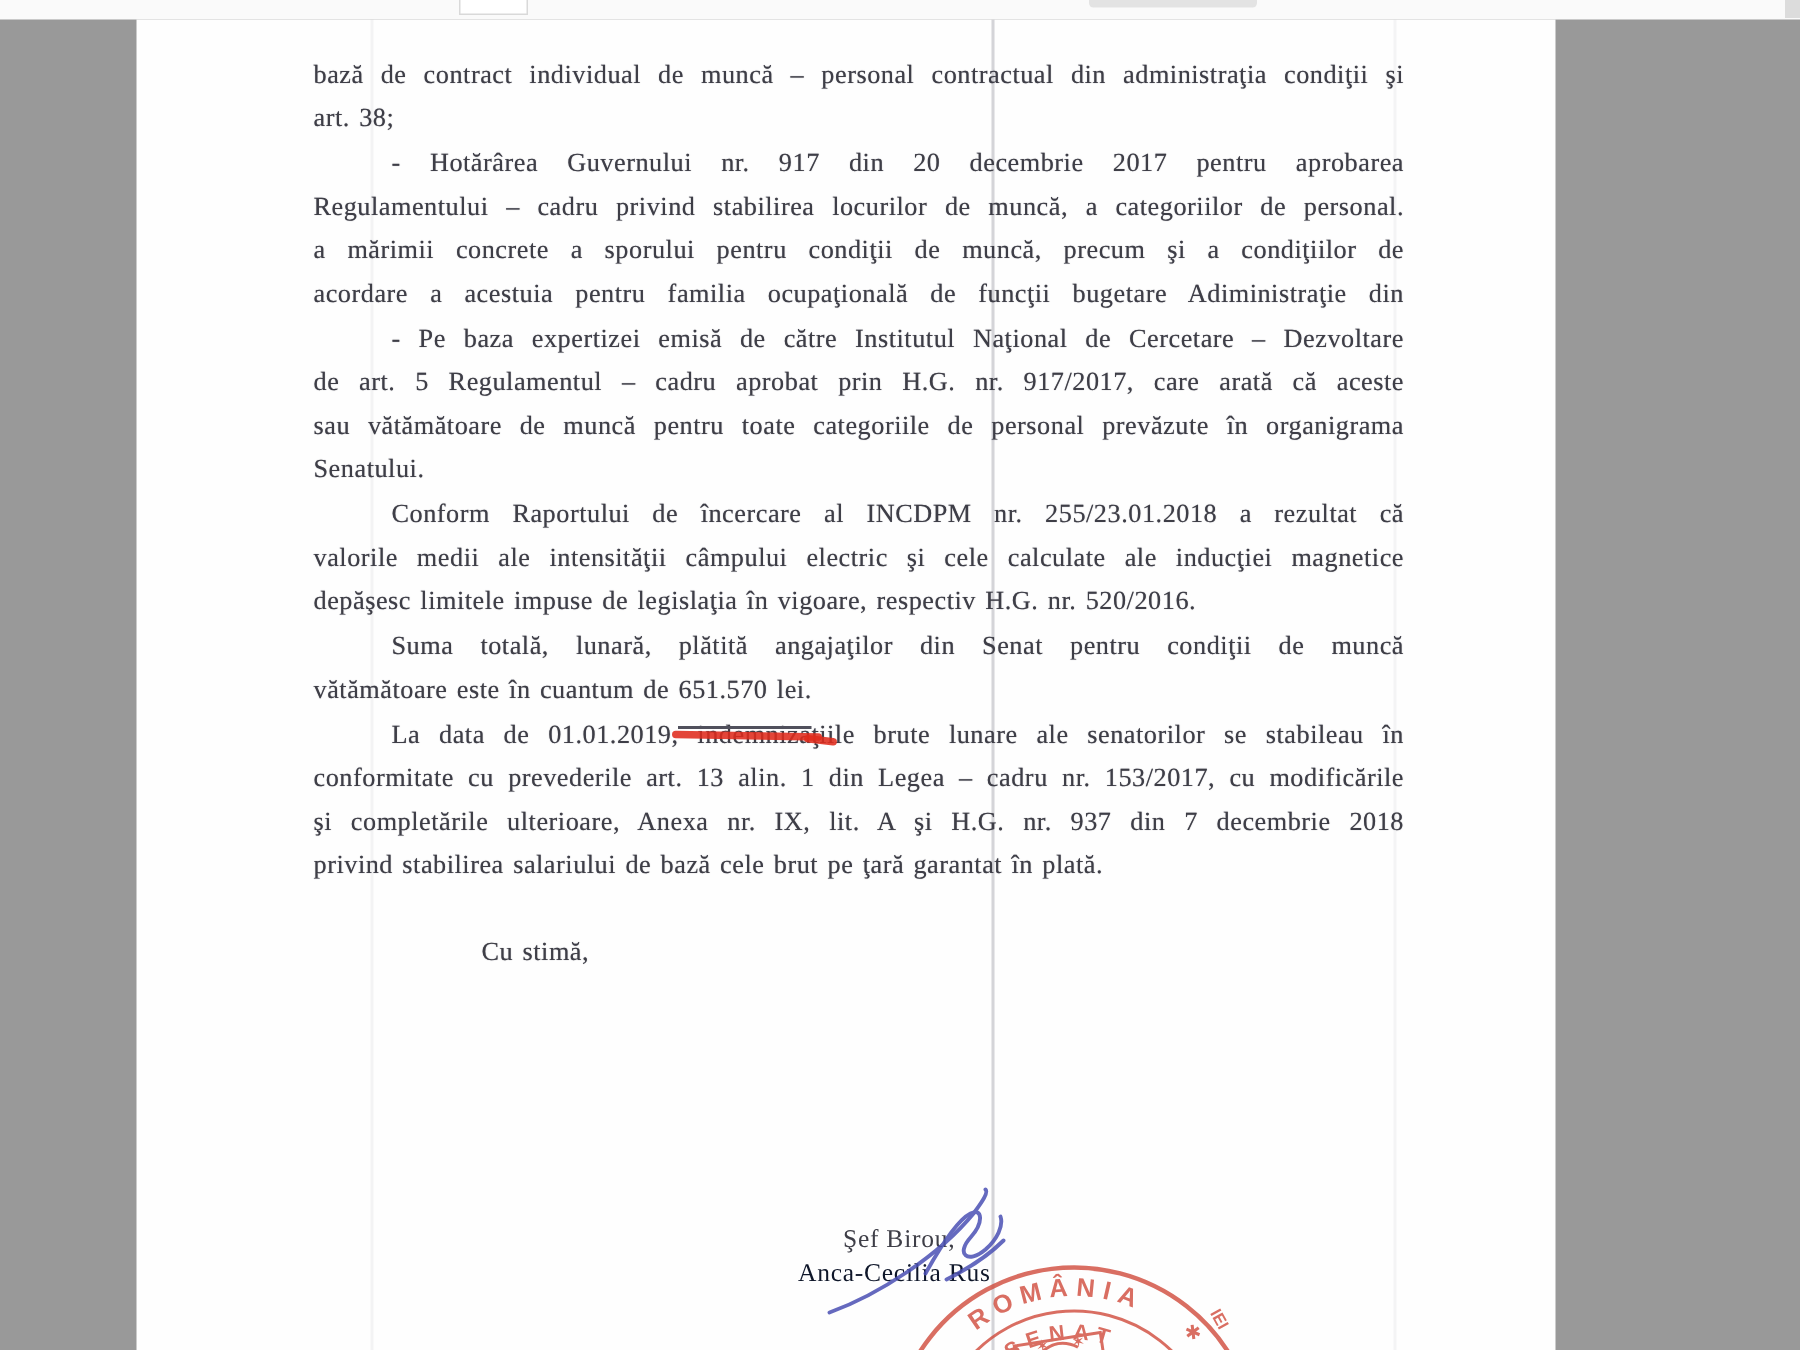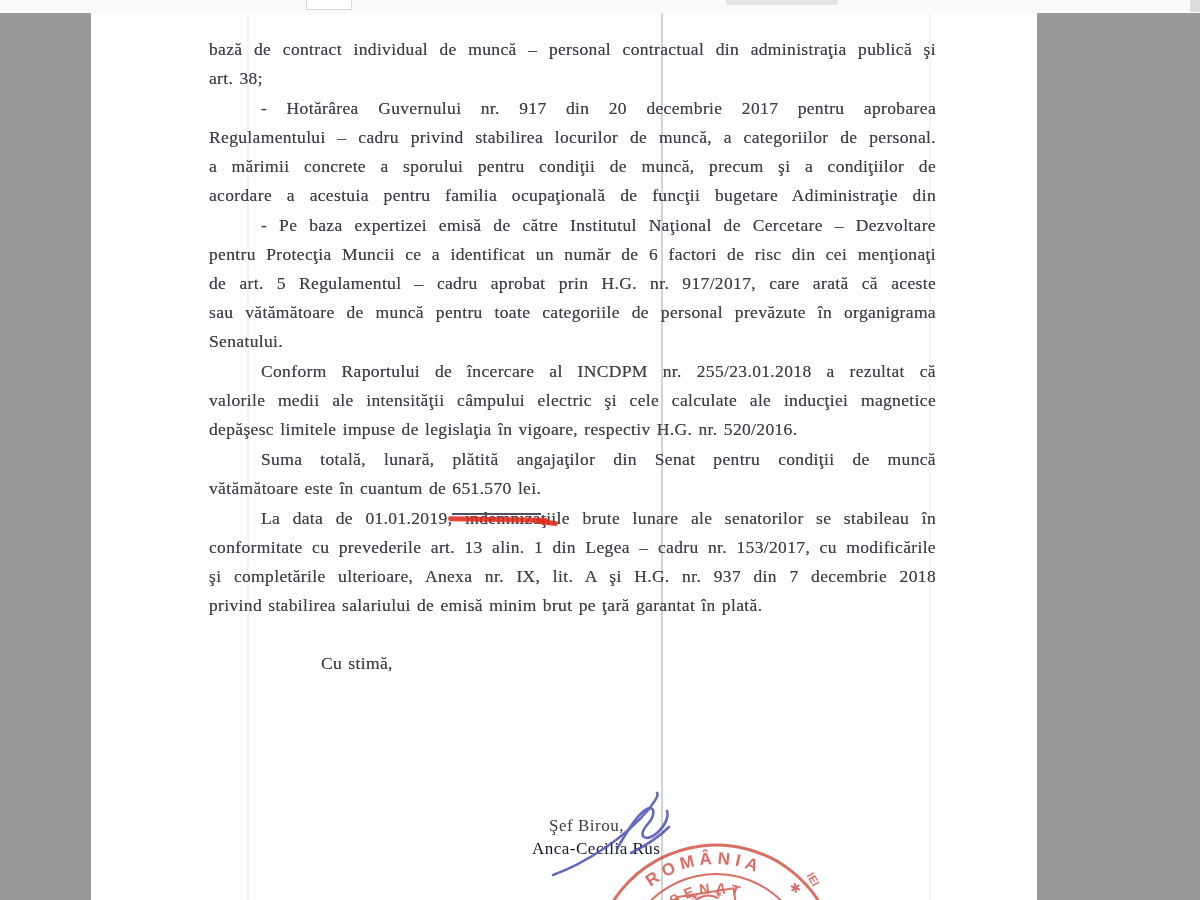--- a/index.html
+++ b/index.html
@@ -53,21 +53,21 @@
   }
   .hl-underline::after{
     content:"";position:absolute;left:-4px;width:100px;bottom:-9px;height:5px;
     background:#df2b1c;opacity:.88;border-radius:3px;transform:rotate(1deg);
   }
   .hl-underline::before{
     content:"";position:absolute;left:84px;width:22px;bottom:-12px;height:5px;
     background:#df2b1c;opacity:.88;border-radius:3px;transform:rotate(7deg);
   }
   
-  .sig-title{position:absolute;left:458px;top:803px;font-size:17px;color:#3e3e47;letter-spacing:.5px;}
+  .sig-title{position:absolute;left:471px;top:803px;font-size:17px;color:#3e3e47;letter-spacing:.5px;}
   .sig-name{position:absolute;left:441px;top:826px;font-size:17px;color:#0f172a;letter-spacing:.5px;}
   .sig-svg{position:absolute;left:440px;top:762px;pointer-events:none;}
   .stamp-svg{position:absolute;left:480px;top:814px;pointer-events:none;}
   .stamp-text{font-family:"Liberation Sans","DejaVu Sans",sans-serif;font-weight:bold;}
 </style>
 </head>
 <body>
 
 <div class="top-strip">
   <div class="top-tab"></div>
@@ -76,50 +76,49 @@
 </div>
 
 <div class="page">
 
   <div class="scan-line main"></div>
   <div class="scan-line f1"></div>
   <div class="scan-line f2"></div>
 
   <div class="doc-text">
       <div class="para">
-        <div class="line">bază de contract individual de muncă – personal contractual din administraţia publică şi</div>
+        <div class="line">bază de contract individual de muncă – personal contractual din administraţia condiţii şi</div>
         <div class="line last">art. 38;</div>
       </div>
       <div class="para">
         <div class="line first-indent">- Hotărârea Guvernului nr. 917 din 20 decembrie 2017 pentru aprobarea</div>
         <div class="line">Regulamentului – cadru privind stabilirea locurilor de muncă, a categoriilor de personal.</div>
         <div class="line">a mărimii concrete a sporului pentru condiţii de muncă, precum şi a condiţiilor de</div>
         <div class="line">acordare a acestuia pentru familia ocupaţională de funcţii bugetare Adiministraţie din</div>
       </div>
       <div class="para">
         <div class="line first-indent">- Pe baza expertizei emisă de către Institutul Naţional de Cercetare – Dezvoltare</div>
-        <div class="line">pentru Protecţia Muncii ce a identificat un număr de 6 factori de risc din cei menţionaţi</div>
         <div class="line">de art. 5 Regulamentul – cadru aprobat prin H.G. nr. 917/2017, care arată că aceste</div>
         <div class="line">sau vătămătoare de muncă pentru toate categoriile de personal prevăzute în organigrama</div>
         <div class="line last">Senatului.</div>
       </div>
       <div class="para">
         <div class="line first-indent">Conform Raportului de încercare al INCDPM nr. 255/23.01.2018 a rezultat că</div>
         <div class="line">valorile medii ale intensităţii câmpului electric şi cele calculate ale inducţiei magnetice</div>
         <div class="line last">depăşesc limitele impuse de legislaţia în vigoare, respectiv H.G. nr. 520/2016.</div>
       </div>
       <div class="para">
         <div class="line first-indent">Suma totală, lunară, plătită angajaţilor din Senat pentru condiţii de muncă</div>
         <div class="line last">vătămătoare este în cuantum de <span class="hl-underline">651.570 lei.</span></div>
       </div>
       <div class="para">
         <div class="line first-indent">La data de 01.01.2019, indemnizaţiile brute lunare ale senatorilor se stabileau în</div>
         <div class="line">conformitate cu prevederile art. 13 alin. 1 din Legea – cadru nr. 153/2017, cu modificările</div>
         <div class="line">şi completările ulterioare, Anexa nr. IX, lit. A şi H.G. nr. 937 din 7 decembrie 2018</div>
-        <div class="line last">privind stabilirea salariului de emisă minim brut pe ţară garantat în plată.</div>
+        <div class="line last">privind stabilirea salariului de bază cele brut pe ţară garantat în plată.</div>
       </div>
       <div class="closing-line">Cu stimă,</div>
     </div>
 
   <div class="sig-title">Şef Birou,</div>
   <div class="sig-name">Anca-Cecilia Rus</div>
 
   <svg class="sig-svg" width="240" height="110" viewBox="0 0 240 110">
     <g fill="none" stroke="#4b50b4" stroke-width="2.6" stroke-linecap="round" opacity="0.85">
       <path d="M 22 100 C 55 88 95 62 118 34 C 124 26 128 20 126 18"></path>

